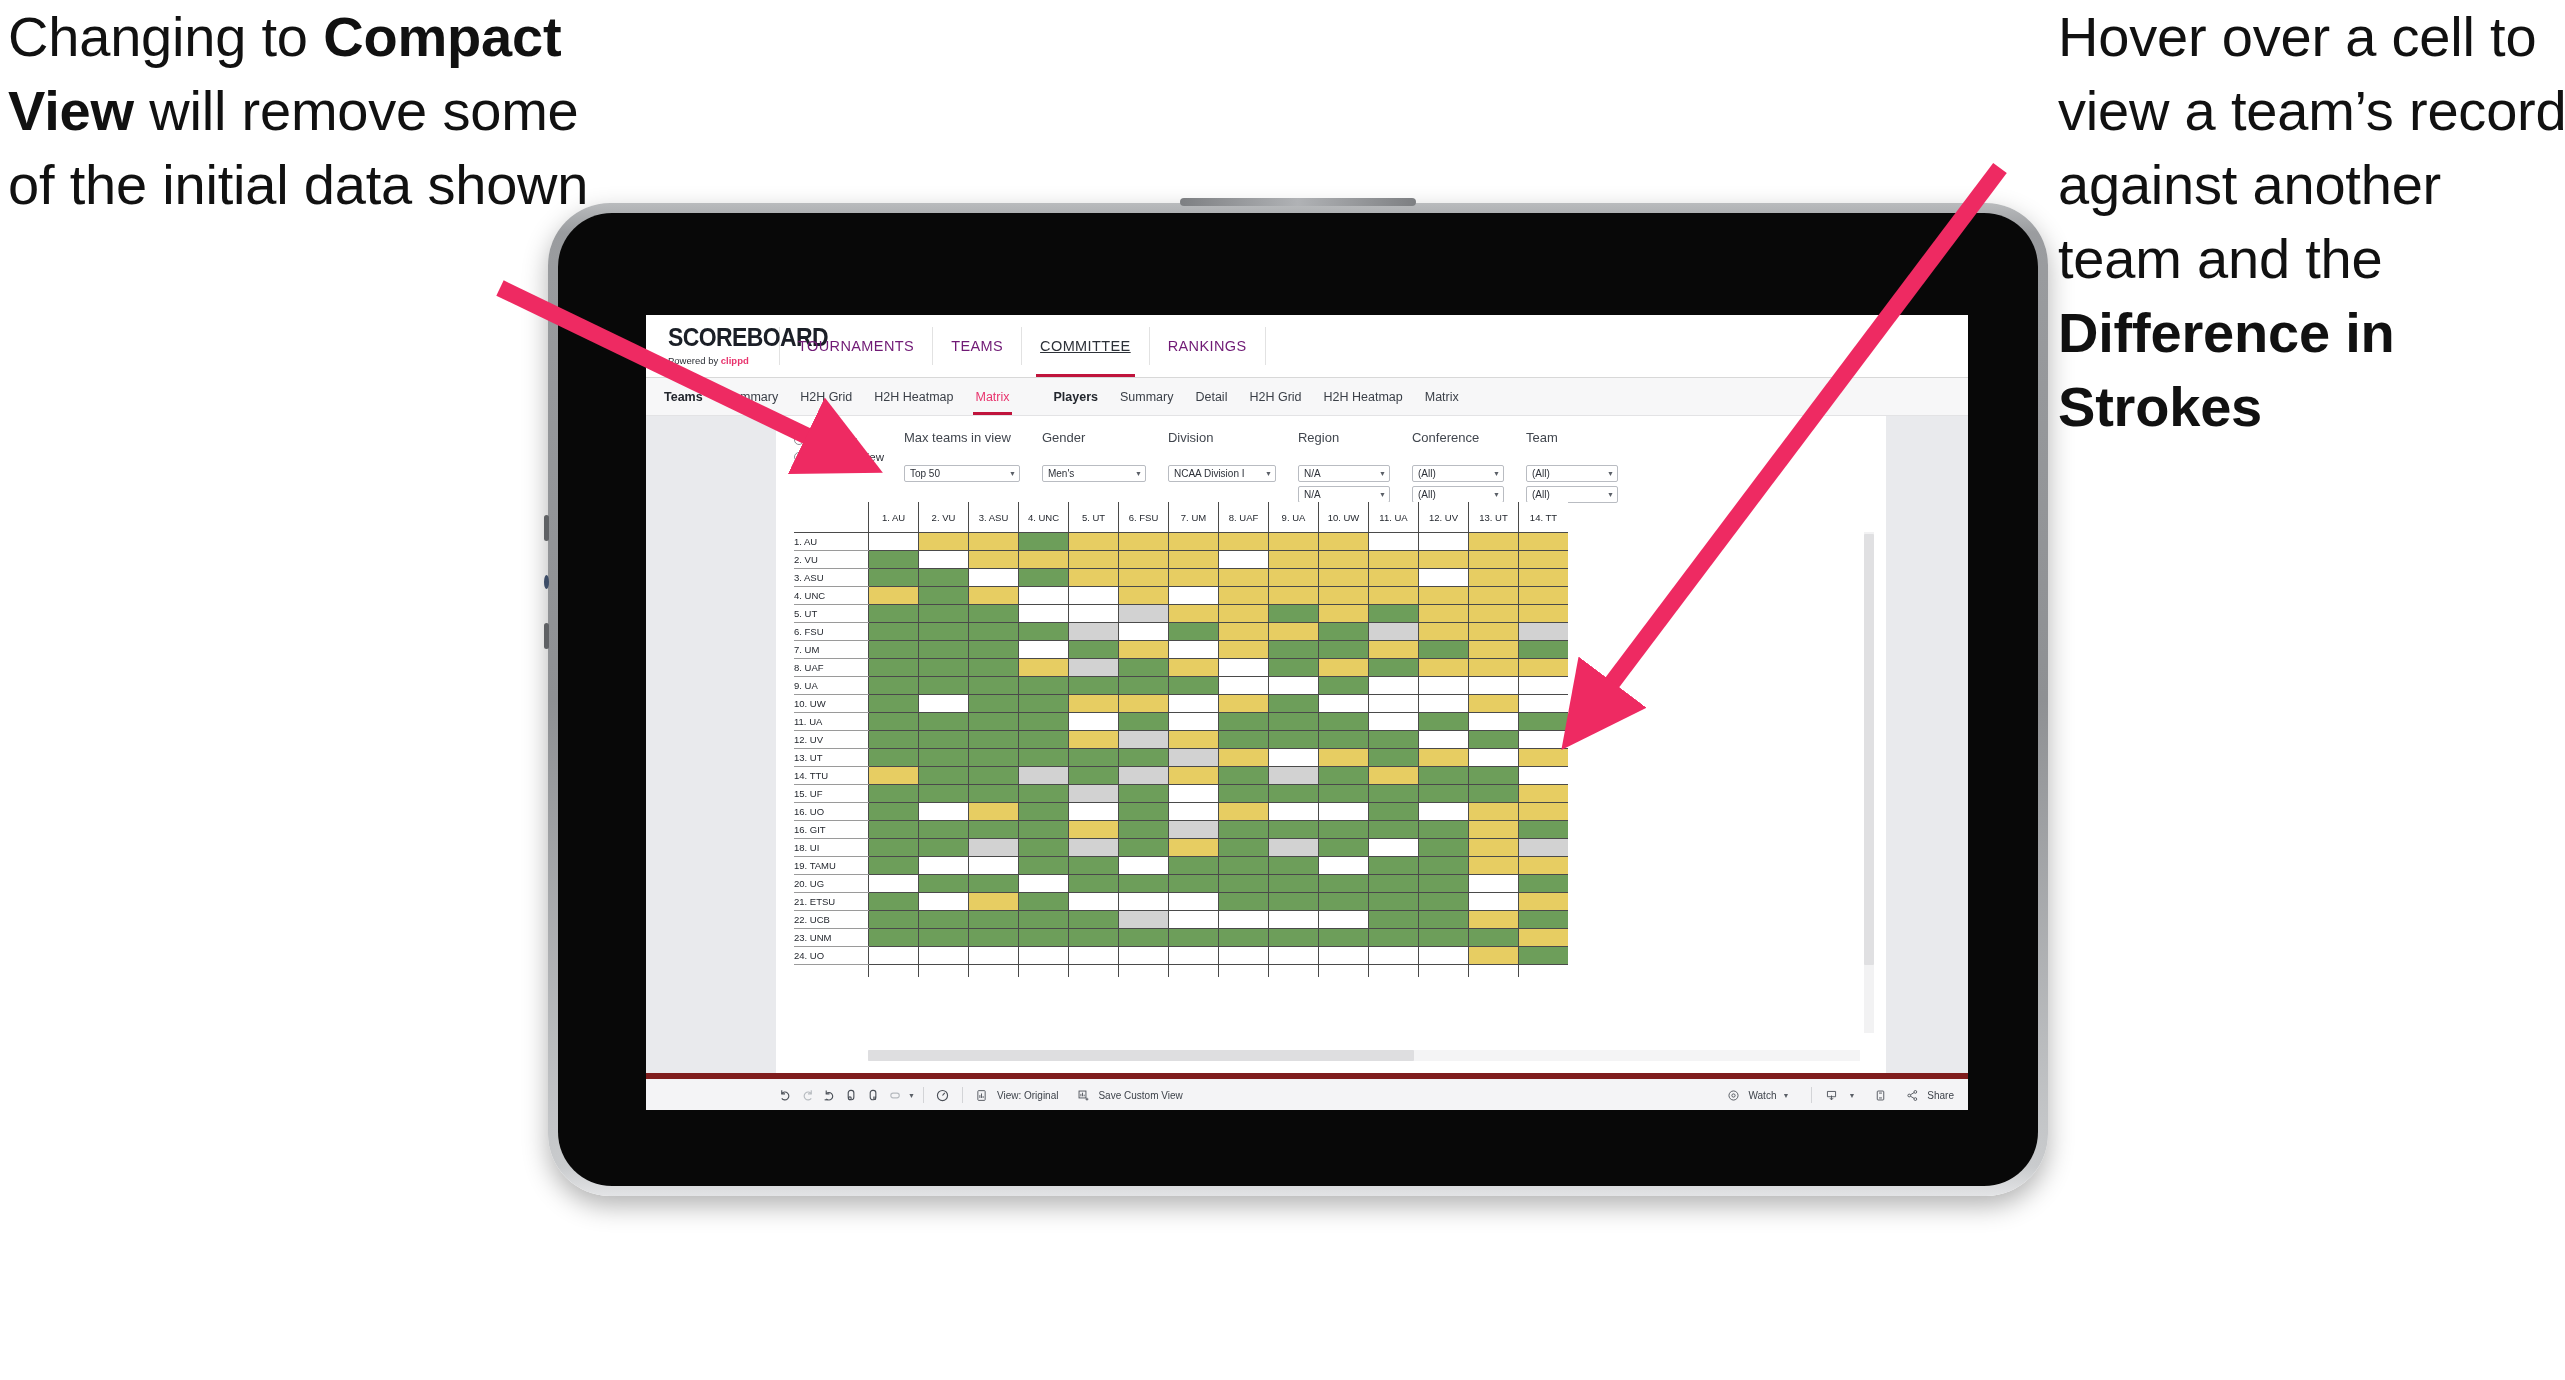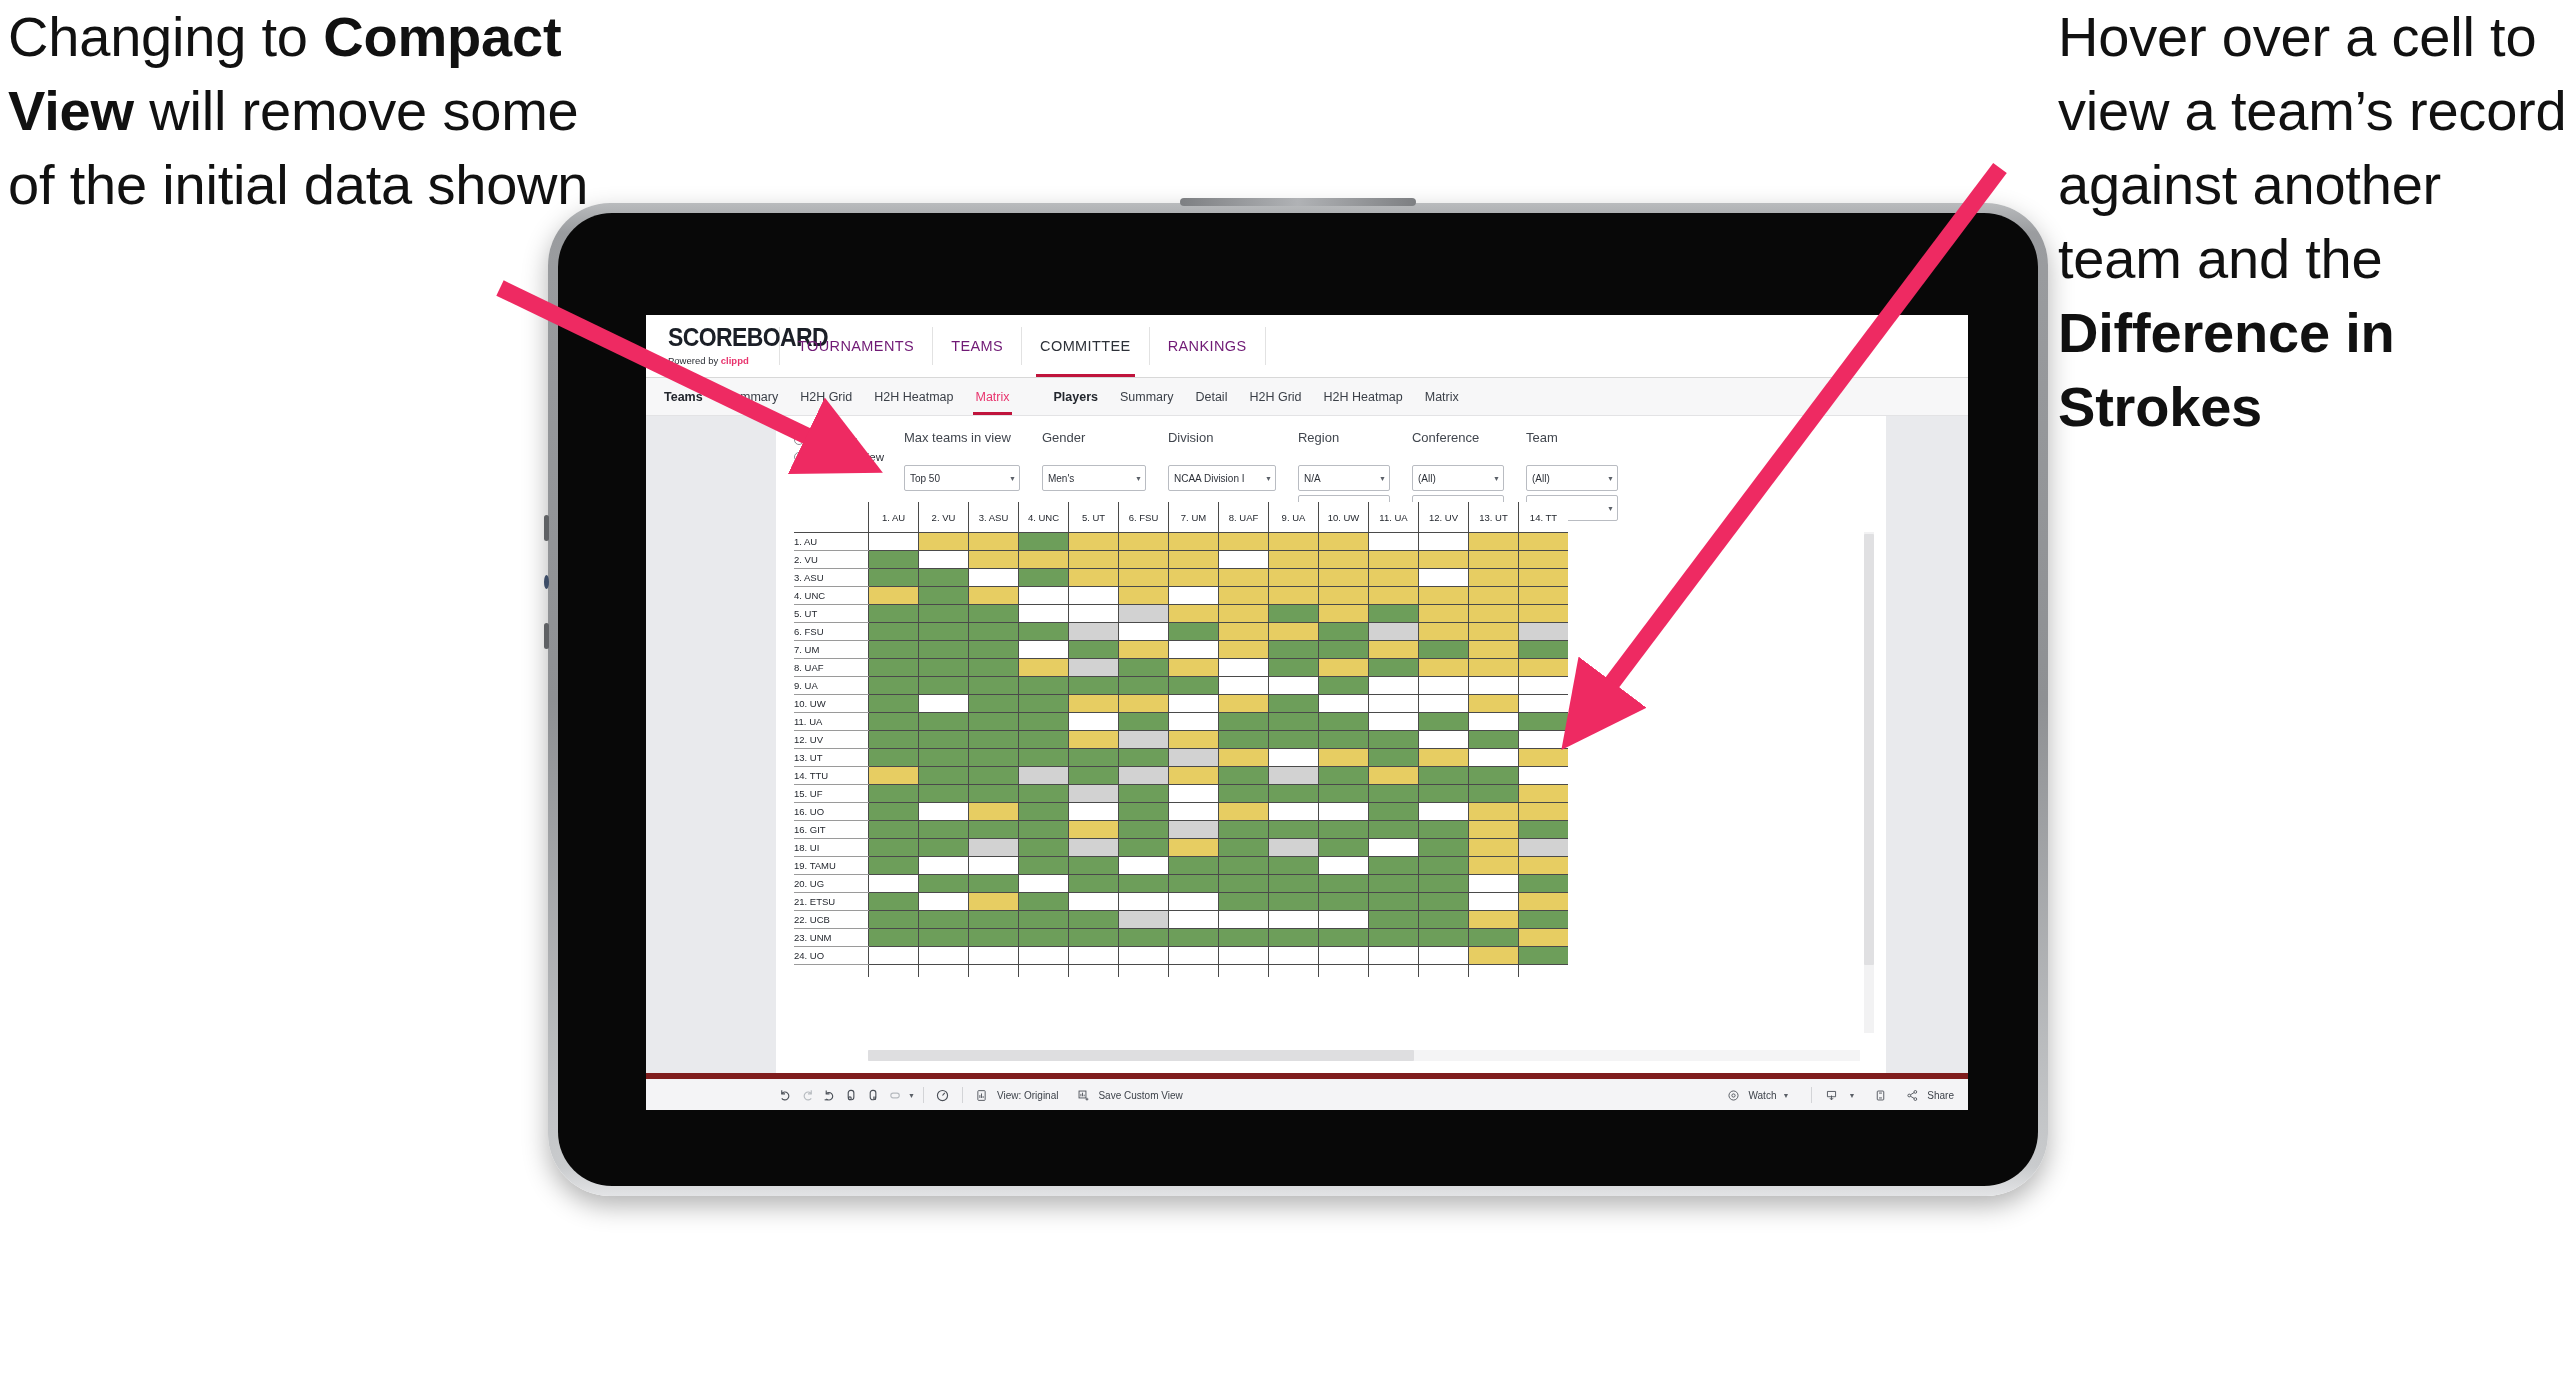--- a/index.html
+++ b/index.html
@@ -46,41 +46,41 @@
     font-family:"Liberation Sans", sans-serif;
   }
   
   #topnav{height:62px;background:#fff;border-bottom:1px solid #d8d8d8;display:flex;align-items:stretch;}
   #brand{width:133px;display:flex;flex-direction:column;justify-content:center;padding-left:22px;box-sizing:border-box;}
   #brand .bt{font-size:23px;font-weight:700;letter-spacing:-0.6px;color:#1b1f27;line-height:1;transform:scaleY(1.12);transform-origin:left center;}
   #brand .bs{font-size:9.5px;color:#2b2f36;margin-top:6px;}
   #brand .bs .cl{color:#e8336d;font-weight:700;}
   #topnav .nav-sep{width:1px;background:#e2e2e2;margin:12px 0;}
   .navitem{display:flex;align-items:center;padding:0 18px;font-size:14.5px;color:#701a75;letter-spacing:0.4px;position:relative;cursor:pointer;}
-  .navitem.active{color:#2d3138;}
+  .navitem.active{color:#2d3138;text-decoration:underline;}
   .navitem.active::after{content:"";position:absolute;left:14px;right:14px;bottom:0;height:3px;background:#c0143c;}
 
   
   #subtabs{height:38px;background:#f7f7f8;border-bottom:1px solid #e3e3e5;display:flex;align-items:center;padding-left:18px;box-sizing:border-box;}
   .subtab{font-size:12.5px;color:#3a3f47;margin-right:22px;position:relative;cursor:pointer;white-space:nowrap;}
   .subtab.group{font-weight:700;color:#23272e;}
   .subtab.sel{color:#e8336d;}
   .subtab.sel::after{content:"";position:absolute;left:-2px;right:-2px;bottom:-11px;height:2.5px;background:#c0143c;}
   .subgap{width:22px;}
 
   
   #appbody{background:#e9eaed;height:695px;position:relative;}
   #sheet{position:absolute;left:130px;top:0;width:1110px;bottom:0;background:#ffffff;}
 
   
   #filters{display:flex;align-items:flex-start;padding:14px 0 0 18px;gap:0;}
   .fgroup{margin-right:22px;}
   .flabel{font-size:13px;color:#41464e;margin-bottom:20px;white-space:nowrap;}
   .fsel{
-    width:92px;height:26px;border:1px solid #b9bcc2;background:#fff;border-radius:2px;
+    width:92px;height:17px;border:1px solid #b9bcc2;background:#fff;border-radius:2px;
     display:flex;align-items:center;justify-content:space-between;padding:0 3px 0 5px;
     font-size:10px;color:#2c3038;box-sizing:border-box;margin-bottom:4px;cursor:pointer;
   }
   .fsel .cv{overflow:hidden;white-space:nowrap;}
   .fsel .caret{font-size:7px;color:#5a5f67;padding-left:4px;}
   .radios{padding-top:4px;margin-right:20px;}
   .radio{display:flex;align-items:center;font-size:11.5px;color:#2c3038;margin-bottom:5px;cursor:pointer;white-space:nowrap;}
   .rdot{width:10px;height:10px;border-radius:50%;border:1px solid #8d9197;margin-right:6px;background:#fff;box-sizing:border-box;position:relative;flex:none;}
   .radio.on .rdot::after{content:"";position:absolute;left:2px;top:2px;width:4px;height:4px;border-radius:50%;background:#3a3f47;}
 

